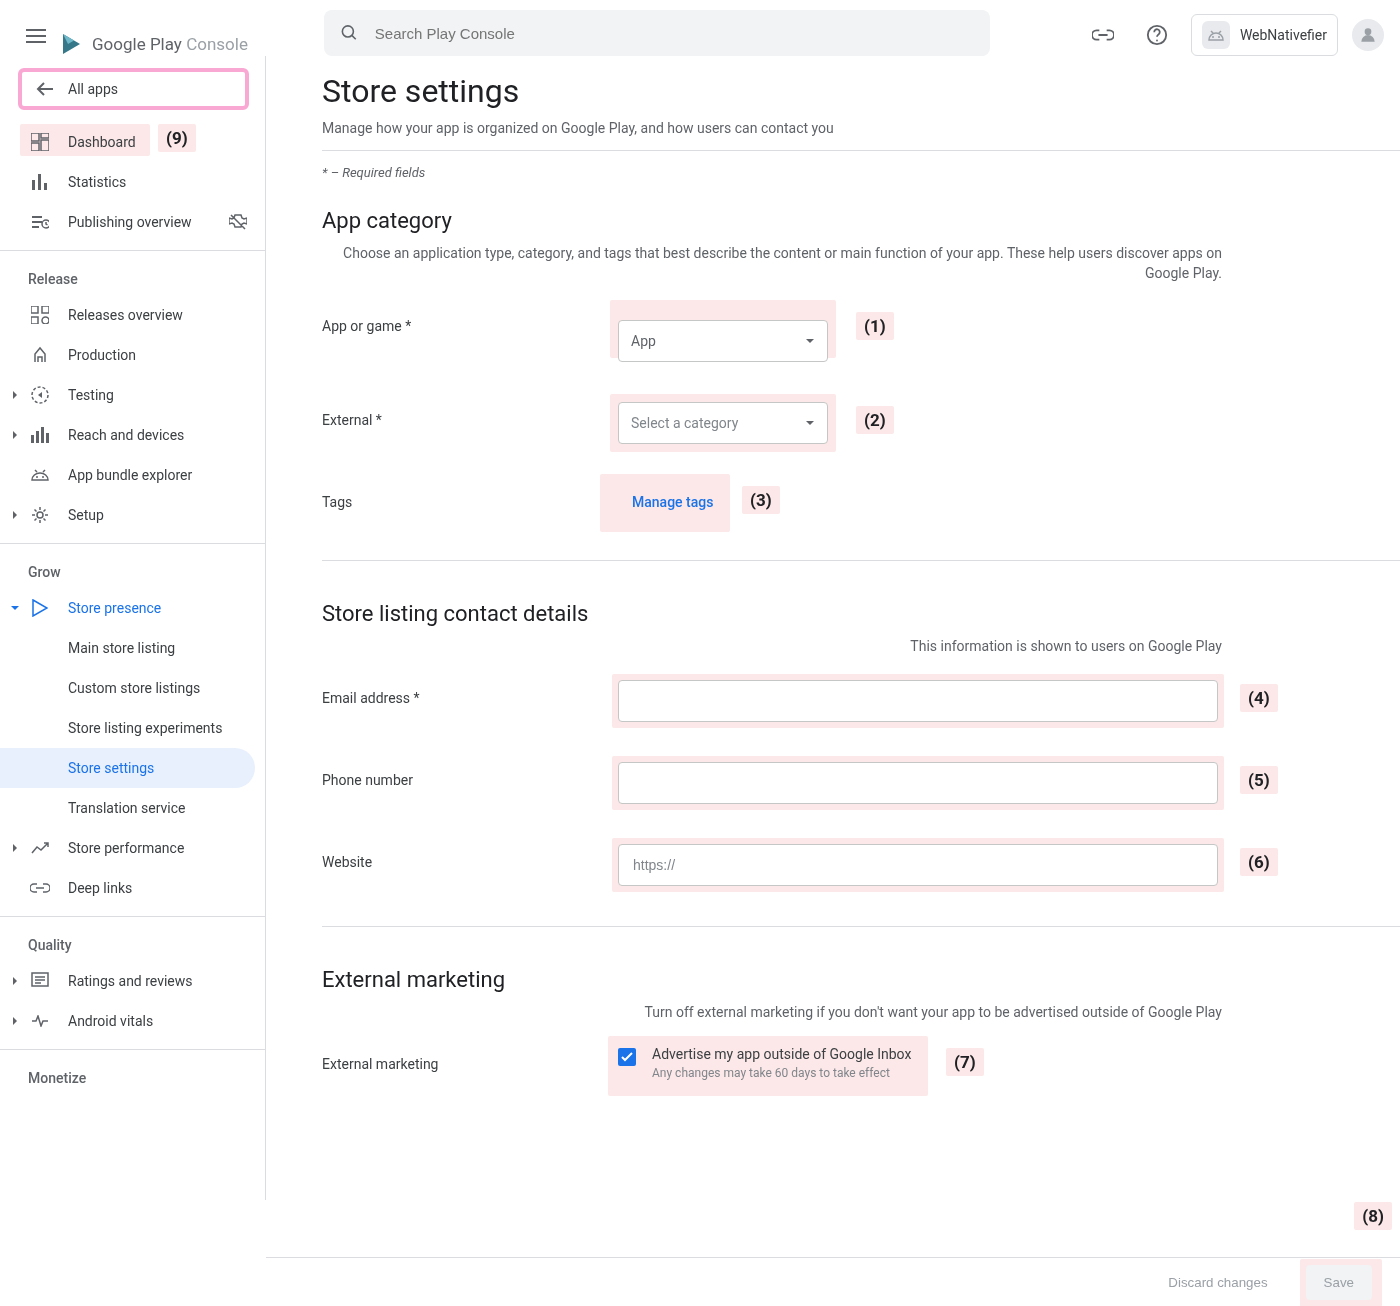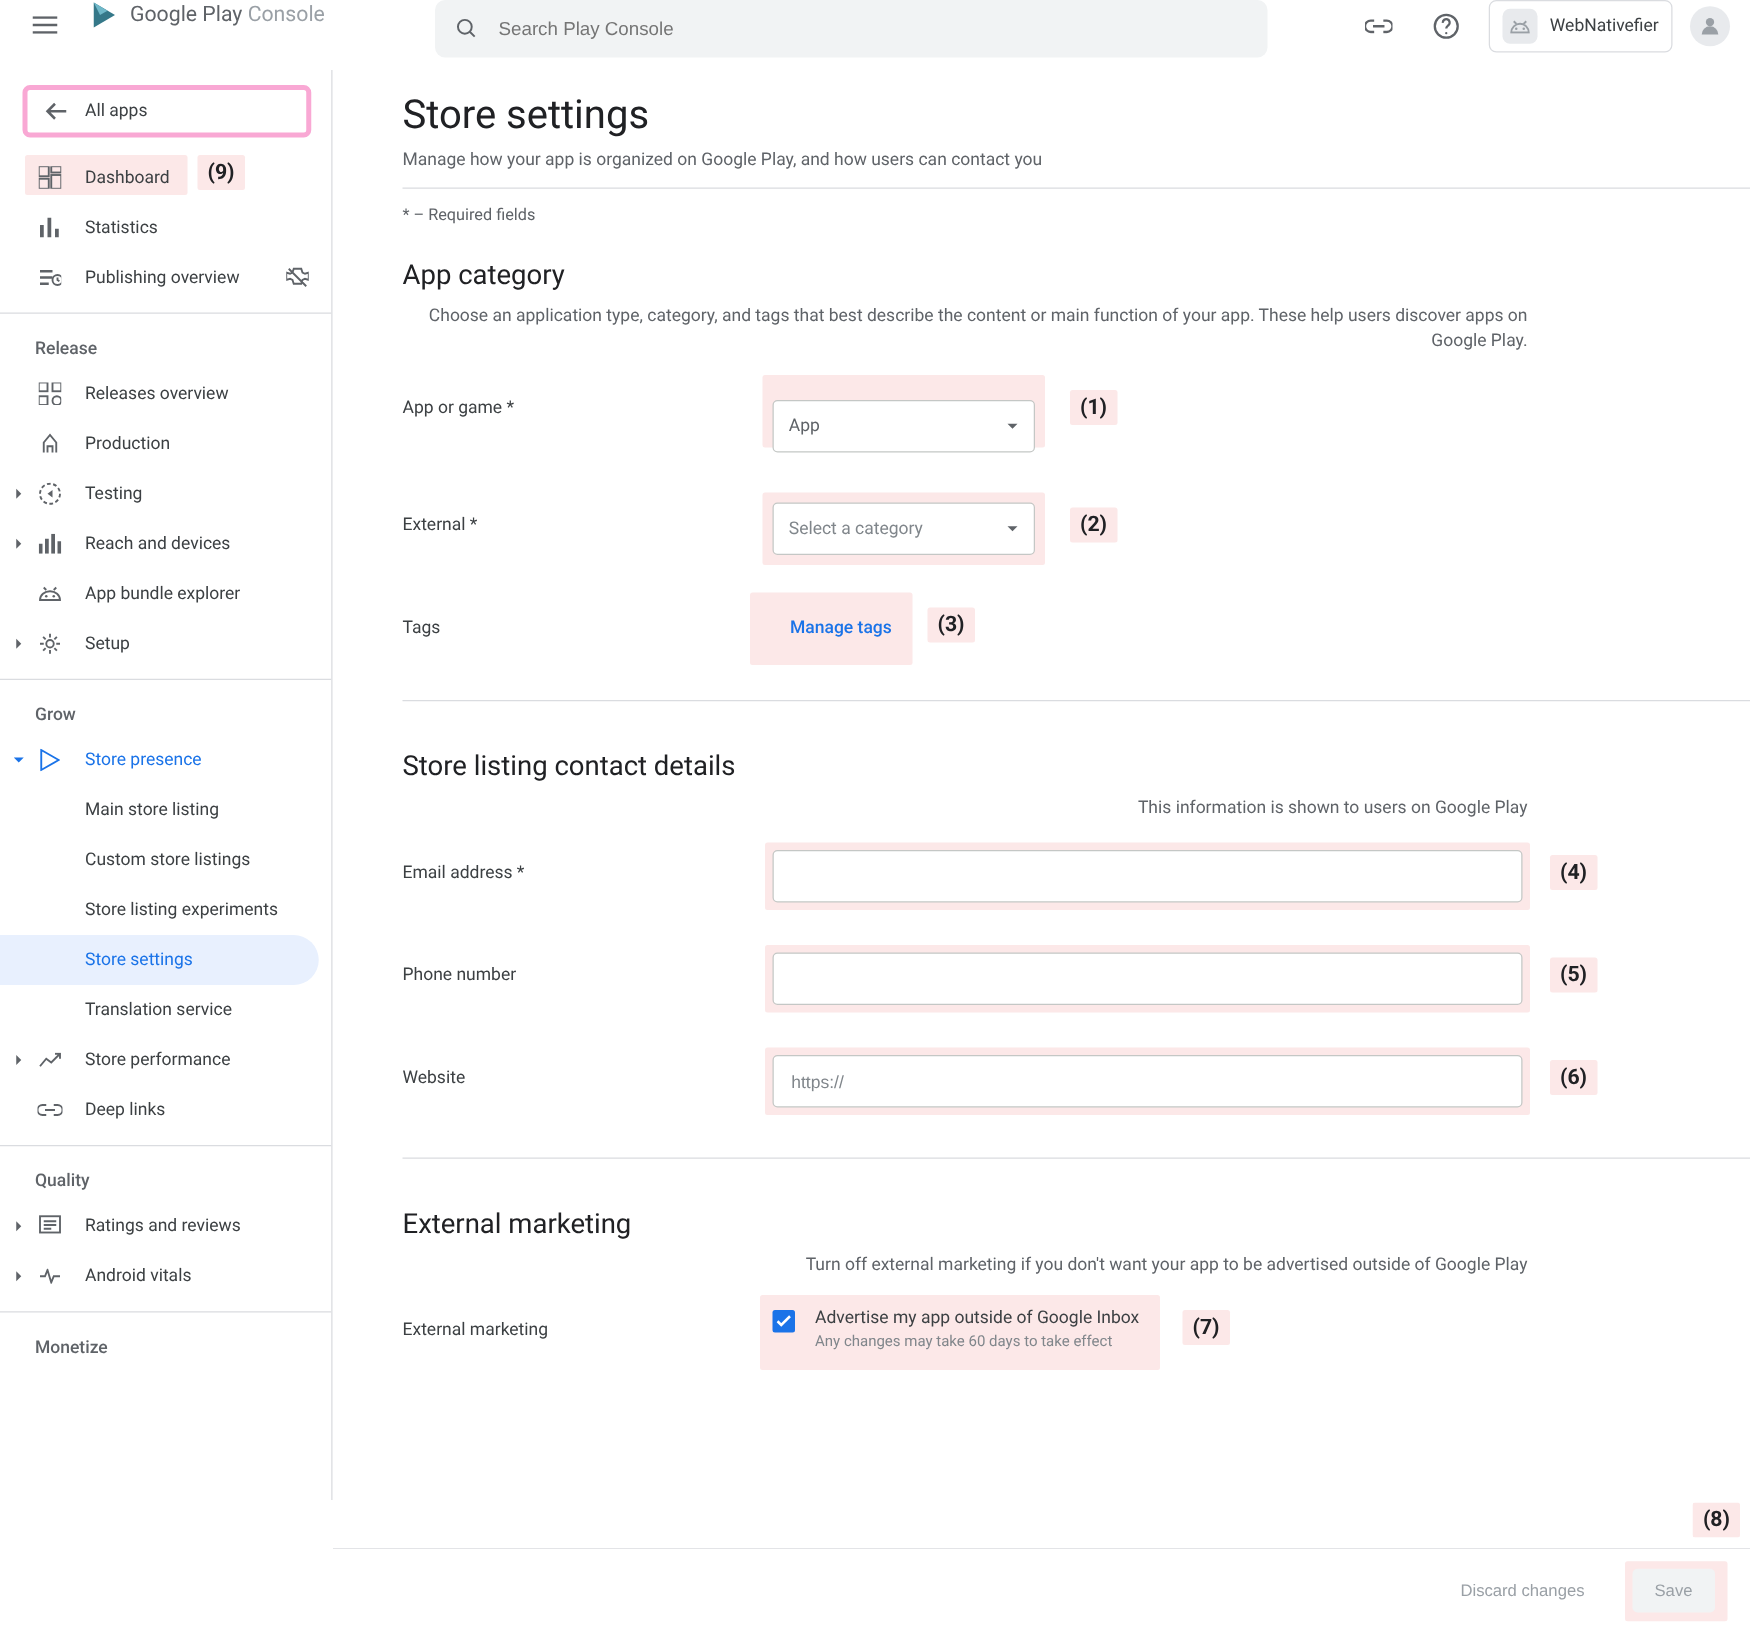--- a/index.html
+++ b/index.html
@@ -1,17 +1,17 @@
 <!DOCTYPE html>
 <html><head>
 <meta charset="utf-8">
 <style>
 * { box-sizing: border-box; margin: 0; padding: 0; }
 body { font-family: Roboto, Arial, sans-serif; font-size: 14px; color: #3c4043; background: #fff; width: 1400px; }
-.header { display: flex; align-items: flex-start; height: 56px; padding: 0 16px; gap: 16px; }
+.header { display: flex; align-items: flex-end; height: 56px; padding: 0 16px; gap: 4px; }
 .hamburger-btn { width: 40px; height: 40px; display: flex; align-items: center; justify-content: center; border: none; background: none; cursor: pointer; }
 .logo-wrap { display: flex; align-items: center; gap: 8px; }
 .play-triangle { width: 24px; height: 24px; }
 .logo-text { font-size: 17px; color: #5f6368; }
 .logo-text .console { color: #9aa0a6; }
 .search-wrap { flex: 1; display: flex; justify-content: flex-start; margin-left: 72px; }
 .search-box { width: 666px; height: 46px; background: #f1f3f4; border-radius: 8px; display: flex; align-items: center; padding: 0 16px; gap: 16px; }
 .search-input { border: none; background: transparent; font-size: 15px; width: 100%; outline: none; color: #5f6368; }
 .header-right { display: flex; align-items: center; gap: 14px; }
 .icon-btn { width: 40px; height: 40px; display: flex; align-items: center; justify-content: center; border: none; background: none; cursor: pointer; border-radius: 50%; }
@@ -35,39 +35,39 @@
 .nav-section-label { padding: 20px 0 8px 28px; font-size: 14px; color: #5f6368; font-weight: 500; }
 .nav-divider { border-top: 1px solid #dadce0; margin-top: 8px; }
 
 .highlight-box { position: absolute; background: #fce8e8; border-radius: 2px; z-index: -1; }
 .callout { position: absolute; background: #fce8e8; color: #202124; font-weight: 700; font-size: 17px; padding: 4px 8px; border-radius: 2px; display: flex; align-items: center; justify-content: center; }
 
 .main { flex: 1; padding: 16px 0 80px 56px; }
 .page-title { font-size: 32px; font-weight: 400; color: #202124; margin-bottom: 10px; }
 .page-sub { color: #5f6368; margin-bottom: 14px; }
 .hr { border-top: 1px solid #dadce0; margin: 12px 0 14px 0; }
-.req-note { color: #5f6368; font-size: 13px; margin-bottom: 28px; }
+.req-note { color: #5f6368; font-size: 13px; margin-bottom: 28px; font-style: italic; }
 
 .section-title { font-size: 22px; color: #202124; font-weight: 400; margin-bottom: 10px; }
 .section-desc { color: #5f6368; line-height: 1.45; margin-bottom: 24px; max-width: 900px; text-align: right; }
 
 .form-row { display: flex; align-items: flex-start; margin-bottom: 40px; position: relative; }
 .form-label { width: 296px; padding-top: 10px; color: #3c4043; }
 .form-control-wrap { position: relative; }
 .select-box { width: 210px; height: 42px; border: 1px solid #c4c7c5; border-radius: 4px; display: flex; align-items: center; padding: 0 12px; justify-content: space-between; color: #5f6368; background: #fff; }
 .text-input { width: 600px; height: 42px; border: 1px solid #c4c7c5; border-radius: 4px; padding: 0 14px; font-size: 14px; color: #3c4043; }
 .text-input::placeholder { color: #80868b; }
 .link-btn { color: #1a73e8; font-weight: 500; padding: 10px 14px; display: inline-block; }
 
 .checkbox-row { display: flex; align-items: flex-start; gap: 16px; }
 .checkbox { width: 18px; height: 18px; background: #1a73e8; border-radius: 2px; display: flex; align-items: center; justify-content: center; flex-shrink: 0; margin-top: 2px; }
 .check-label-main { color: #3c4043; margin-bottom: 4px; }
 .check-label-sub { color: #80868b; font-size: 12px; }
 
-.footer-bar { position: fixed; bottom: 0; left: 266px; right: 0; height: 68px; border-top: 1px solid #dadce0; background: #fff; display: flex; align-items: center; justify-content: flex-end; padding: 0 28px; gap: 20px; }
+.footer-bar { position: fixed; bottom: 0; left: 266px; right: 0; height: 49px; border-top: 1px solid #dadce0; background: #fff; display: flex; align-items: center; justify-content: flex-end; padding: 0 28px; gap: 20px; }
 .footer-btn { padding: 10px 18px; border-radius: 4px; font-weight: 500; border: none; background: none; }
 .footer-btn.discard { color: #9aa0a6; }
 .footer-btn.save { background: #f1f3f4; color: #9aa0a6; }
 
 svg { display: block; }
 .section-hr { border-top: 1px solid #dadce0; margin: 30px 0 40px 0; }
 </style>
 </head>
 <body>
 

